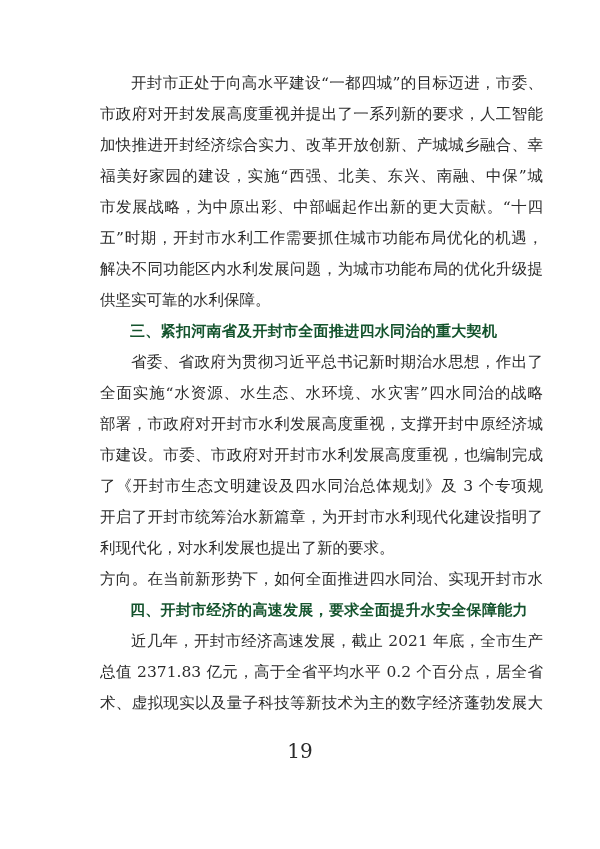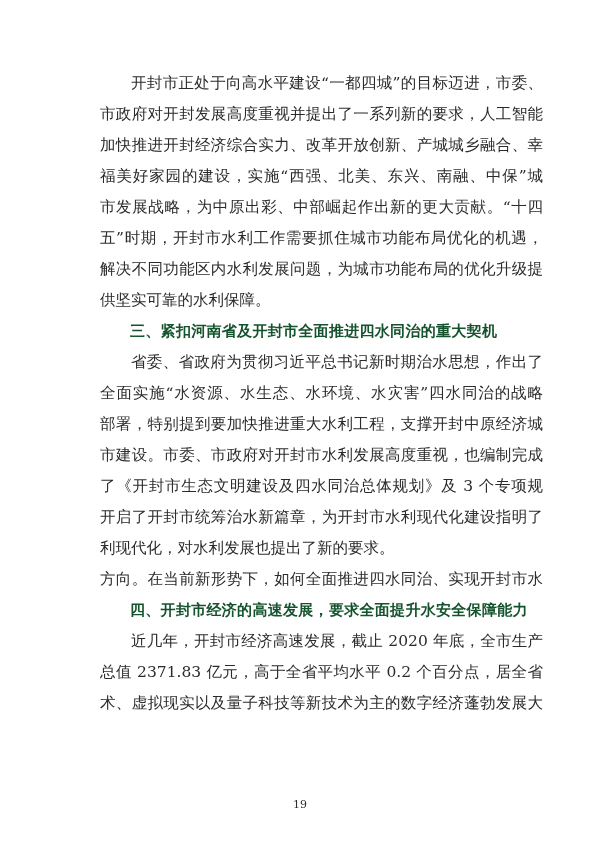--- a/index.html
+++ b/index.html
@@ -47,24 +47,24 @@
       text-align-last: left;
       white-space: nowrap;
       letter-spacing: 0.3px;
       color: #14532d;
       font-family: "DejaVu Sans", "Liberation Sans", sans-serif;
       font-size: 15px;
     }
     .page-footer {
       position: absolute;
       left: 0;
-      top: 789px;
+      top: 736px;
       width: 600px;
       text-align: center;
-      font-size: 11px;
+      font-size: 20px;
       line-height: 31px;
       color: #2b2b2b;
     }
   </style>
 </head>
 <body>
 
 <div class="page">
   <div class="text-block">
 
@@ -74,29 +74,29 @@
     <div class="line">福美好家园的建设，实施“西强、北美、东兴、南融、中保”城</div>
     <div class="line">市发展战略，为中原出彩、中部崛起作出新的更大贡献。“十四</div>
     <div class="line">五”时期，开封市水利工作需要抓住城市功能布局优化的机遇，</div>
     <div class="line">解决不同功能区内水利发展问题，为城市功能布局的优化升级提</div>
     <div class="line para-end">供坚实可靠的水利保障。</div>
 
     <div class="line heading-line">三、紧扣河南省及开封市全面推进四水同治的重大契机</div>
 
     <div class="line para-start">省委、省政府为贯彻习近平总书记新时期治水思想，作出了</div>
     <div class="line">全面实施“水资源、水生态、水环境、水灾害”四水同治的战略</div>
-    <div class="line">部署，特别提到要加快推进重大水利工程，支撑开封中原经济城</div>
+    <div class="line">部署，市政府对开封市水利发展高度重视，支撑开封中原经济城</div>
     <div class="line">市建设。市委、市政府对开封市水利发展高度重视，也编制完成</div>
     <div class="line">了《开封市生态文明建设及四水同治总体规划》及 3 个专项规划，</div>
     <div class="line">开启了开封市统筹治水新篇章，为开封市水利现代化建设指明了</div>
     <div class="line para-end">利现代化，对水利发展也提出了新的要求。</div>
     <div class="line">方向。在当前新形势下，如何全面推进四水同治、实现开封市水</div>
 
     <div class="line heading-line">四、开封市经济的高速发展，要求全面提升水安全保障能力</div>
 
-    <div class="line para-start">近几年，开封市经济高速发展，截止 2020 年底，全市生产</div>
+    <div class="line para-start">近几年，开封市经济高速发展，截止 2021 年底，全市生产</div>
     <div class="line">总值 2371.83 亿元，高于全省平均水平 0.2 个百分点，居全省第</div>
     <div class="line">术、虚拟现实以及量子科技等新技术为主的数字经济蓬勃发展大</div>
 
   </div>
 
   <div class="page-footer">19</div>
 </div>
 
 </body></html>

